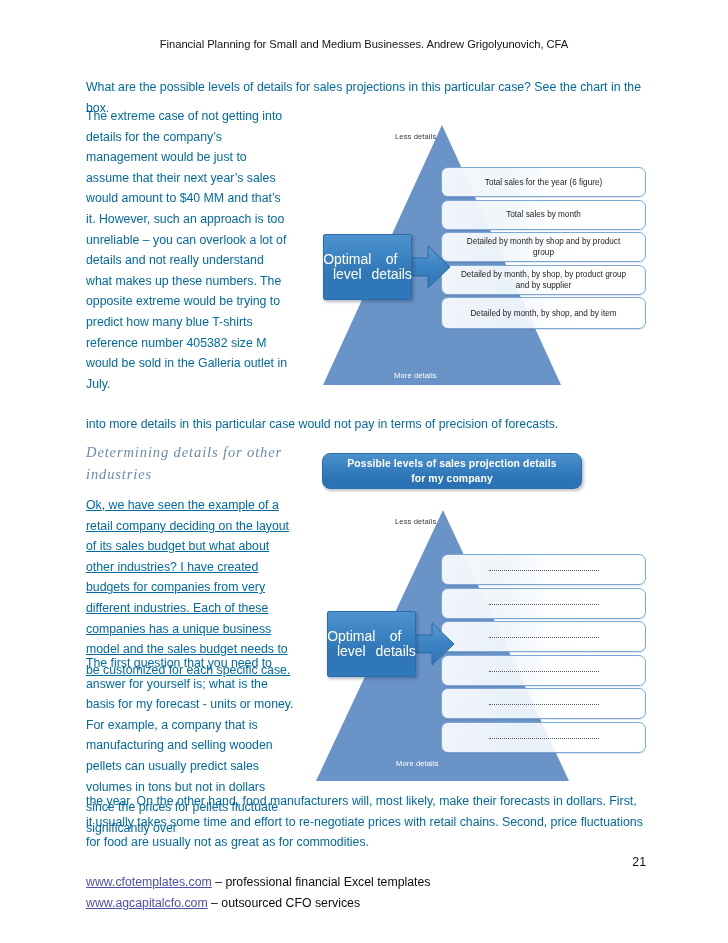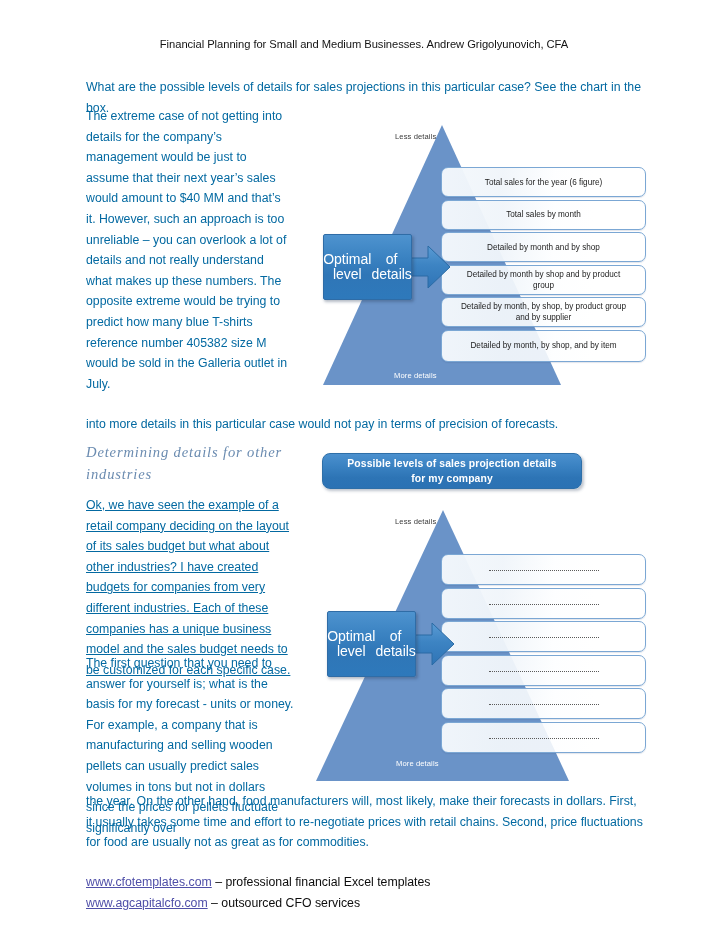--- a/index.html
+++ b/index.html
@@ -292,21 +292,20 @@
         <polygon points="131,4 250,264 12,264" fill="#6a93c8"></polygon>
       </svg>
     </div>
 
     <div class="apex-label">Less details</div>
     <div class="base-label">More details</div>
 
     <div class="levels">
       <div class="level r0">Total sales for the year (6 figure)</div>
       <div class="level r1">Total sales by month</div>
-      <div class="level r2">Detailed by month and by shop</div>
       <div class="level r3">Detailed by month by shop and by product group</div>
       <div class="level r4 tall">Detailed by month, by shop, by product group and by supplier</div>
       <div class="level r5">Detailed by month, by shop, and by item</div>
     </div>
 
     <div class="arrow">
       <svg viewBox="0 0 52 46" preserveAspectRatio="none" aria-hidden="true">
         <defs>
           <linearGradient id="ag1" x1="0" y1="0" x2="0" y2="1">
             <stop offset="0%" stop-color="#5a9bd4"></stop>
@@ -373,20 +372,21 @@
         <polygon points="1,14 29,14 29,2 51,23 29,44 29,32 1,32" fill="url(#ag2)" stroke="#2a6ba4" stroke-width="1"></polygon>
       </svg>
     </div>
 
     <div class="callout">
       <span>Optimal level</span>
       <span>of details</span>
     </div>
   </div>
 
+  <div class="page-number">21</div>
 
   <div class="footer">
     <div>
       <a href="#">www.cfotemplates.com</a><span> – professional financial Excel templates</span>
     </div>
     <div>
       <a href="#">www.agcapitalcfo.com</a><span> – outsourced CFO services</span>
     </div>
   </div>
 

